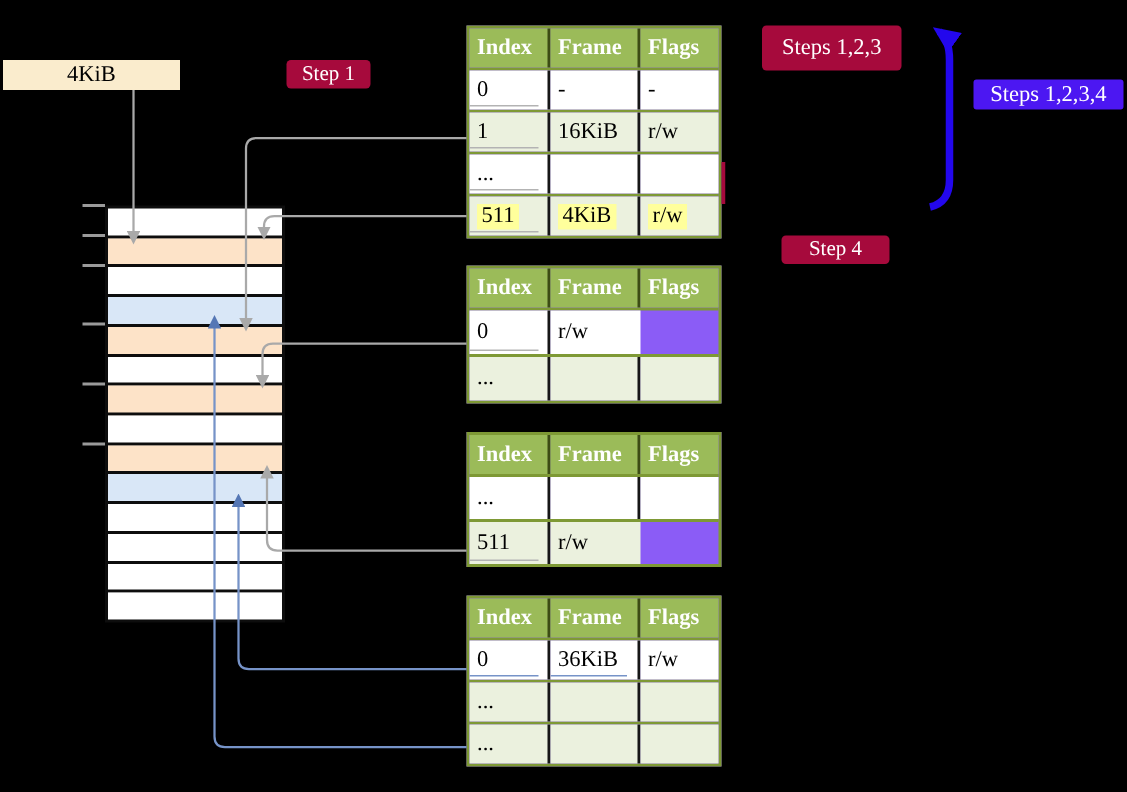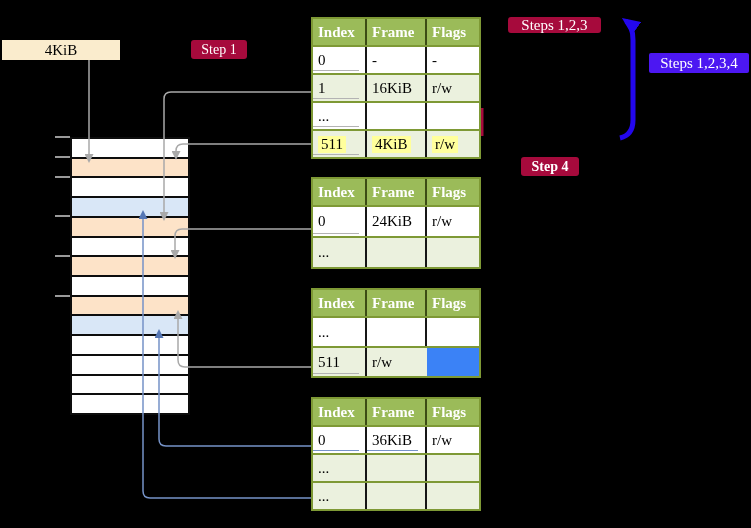--- a/index.html
+++ b/index.html
@@ -15,40 +15,40 @@
     display:flex;align-items:center;justify-content:center;
   }
   
   .badge{
     color:#fff;display:flex;align-items:center;justify-content:center;
     border-radius:3px;white-space:nowrap;
   }
   .badge.red{background:var(--badge-red);}
   .badge.blue{background:var(--badge-blue);border-radius:2px;margin-top:36px;}
   .badge.step0{left:191px;top:40px;width:56px;height:19px;font-size:14px;}
-  .badge.steps123{left:508px;top:17px;width:93px;height:16px;font-size:15px;}
+  .badge.steps123{left:508px;top:17px;width:93px;height:30px;font-size:15px;}
   .badge.steps1234{left:649px;top:17px;width:100px;height:20px;font-size:15px;}
-  .badge.step4{left:521px;top:157px;width:58px;height:19px;font-size:14px;font-weight:bold;}
+  .badge.step4{left:521px;top:157px;width:72px;height:19px;font-size:14px;}
   
   .memory-strip{
     left:70px;top:137px;width:120px;height:278px;
     border:2px solid #0d0d0d;box-sizing:border-box;
     display:flex;flex-direction:column;z-index:1;
   }
   .mem-row{flex:1;border-bottom:2px solid #0d0d0d;}
   .mem-row:last-child{border-bottom:none;}
   .mem-row.white{background:#ffffff;}
   .mem-row.peach{background:var(--strip-peach);}
   .mem-row.blue{background:var(--strip-blue);}
   .tick{left:55px;width:15px;height:2px;background:#9a9a9a;z-index:1;}
   
   .pt-table{
     left:311px;width:170px;box-sizing:border-box;
     border:2px solid var(--table-border-olive);
-    background:#3b82f6;z-index:3;
+    background:#8b5cf6;z-index:3;
   }
   .pt-row{display:grid;grid-template-columns:54px 60px 52px;}
   .pt-row.body{border-top:2px solid var(--table-border-olive);}
   .pt-row.shaded .pt-cell{background:var(--table-row-green);}
   .pt-row.plain .pt-cell{background:#ffffff;}
   .pt-cell{
     position:relative;border-right:2px solid #161616;box-sizing:border-box;
     display:flex;align-items:center;padding-left:5px;
     font-size:15px;color:#000;overflow:hidden;
   }
@@ -146,21 +146,20 @@
         </div>
       </div>
       <div class="abs pt-table" style="top: 177px;">
         <div class="pt-row head">
           <div class="pt-cell">Index</div>
           <div class="pt-cell">Frame</div>
           <div class="pt-cell">Flags</div>
         </div>
         <div class="pt-row body plain" style="height: 29px;">
           <div class="pt-cell">0<div class="ul gray"></div></div>
-          <div class="pt-cell">24KiB</div>
           <div class="pt-cell">r/w</div>
         </div>
         <div class="pt-row body shaded" style="height: 29px;">
           <div class="pt-cell">...</div>
           <div class="pt-cell"></div>
           <div class="pt-cell"></div>
         </div>
       </div>
       <div class="abs pt-table" style="top: 288px;">
         <div class="pt-row head">

